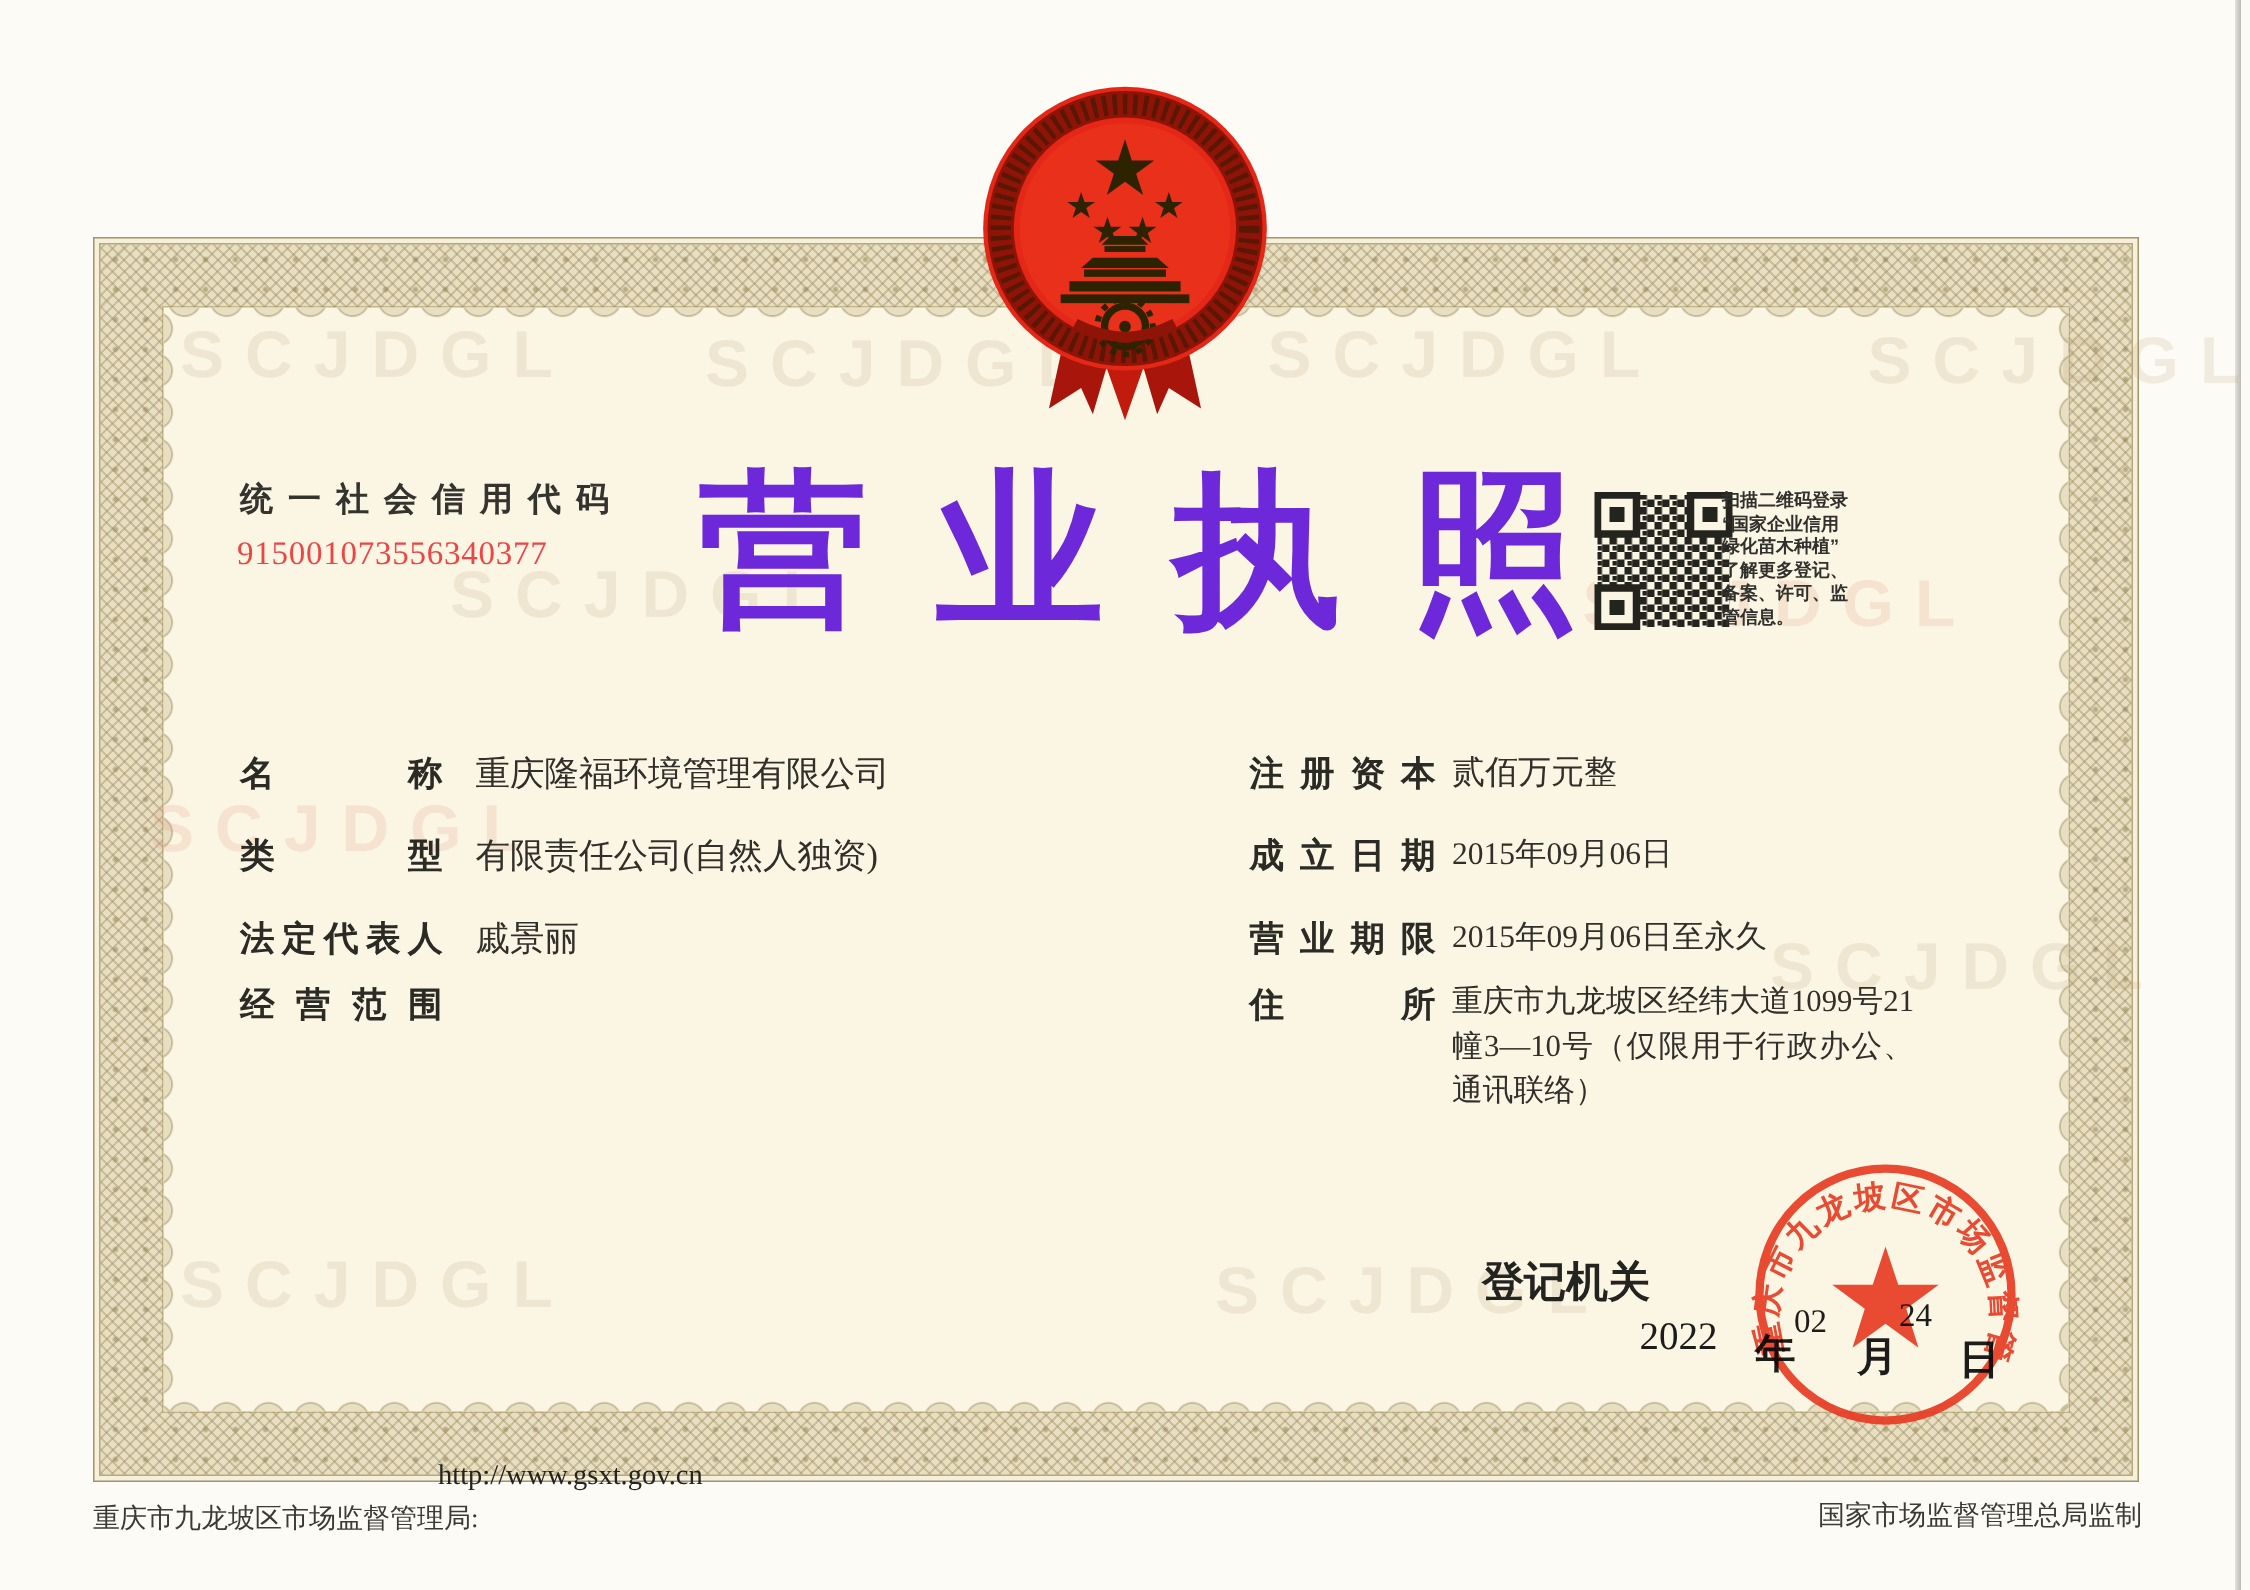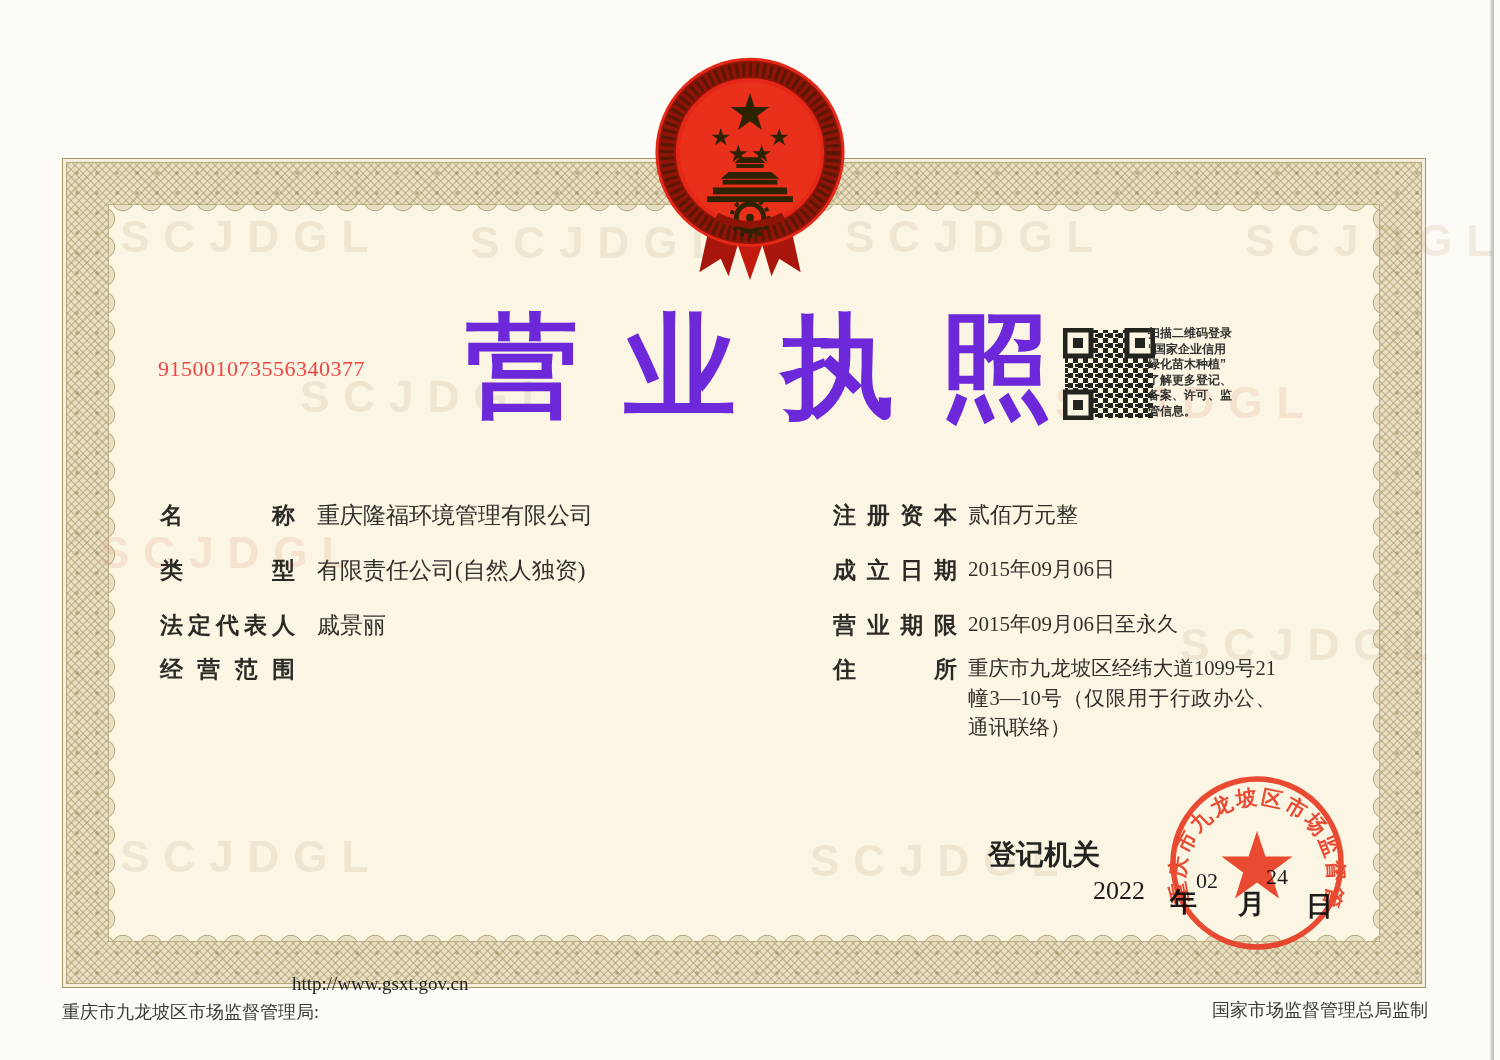--- a/index.html
+++ b/index.html
@@ -198,20 +198,21 @@
         <rect x="62" y="141" width="76" height="7"></rect>
         <rect x="56" y="150" width="88" height="6"></rect>
       </g>
 
       <circle cx="100" cy="172" r="14" fill="none" stroke="#2e2300" stroke-width="5"></circle>
       <circle cx="100" cy="172" r="19" fill="none" stroke="#2e2300" stroke-width="4" stroke-dasharray="4 5"></circle>
       <circle cx="100" cy="172" r="4" fill="#2e2300"></circle>
       <path d="M66,170 Q100,188 134,170" fill="none" stroke="#8e1408" stroke-width="7"></path>
     </svg>
 
+    <div class="credit-label">统一社会信用代码</div>
     <div class="credit-code">915001073556340377</div>
 
     <div class="doc-title">营业执照</div>
 
     <svg class="qr" viewBox="0 0 92 92">
       <rect width="92" height="92" fill="#fbf5e4"></rect>
       <defs>
         <pattern id="qm" width="10" height="10" patternUnits="userSpaceOnUse">
           <rect x="0" y="0" width="5" height="5" fill="#24241f"></rect>
           <rect x="5" y="5" width="5" height="5" fill="#24241f"></rect>

